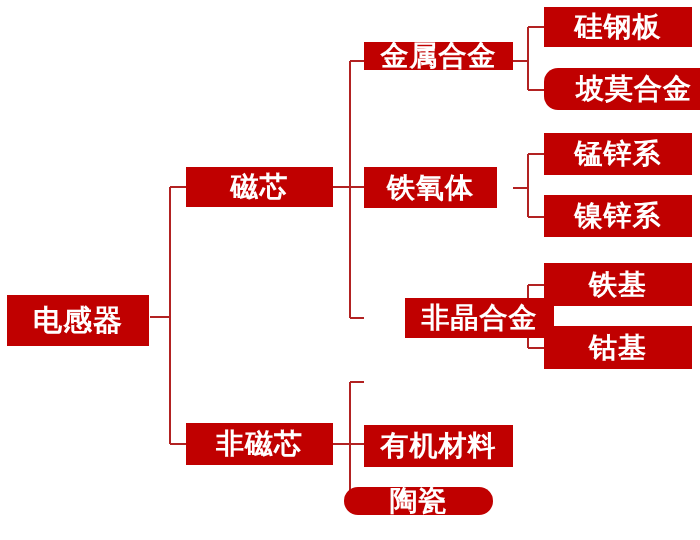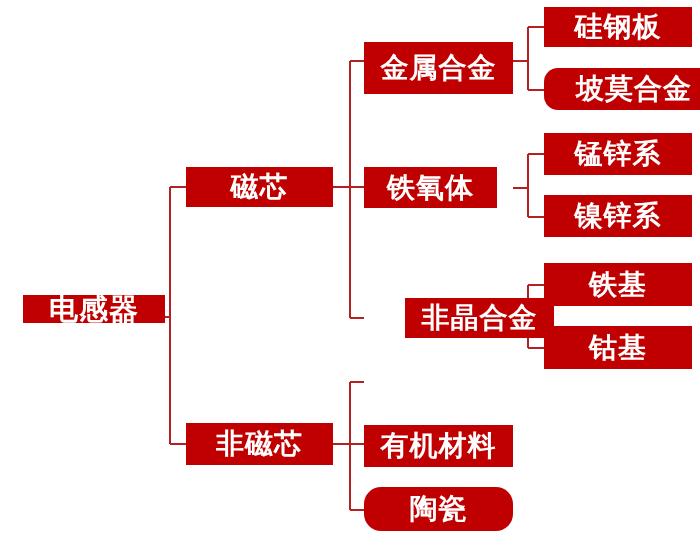--- a/index.html
+++ b/index.html
@@ -20,31 +20,31 @@
     color:var(--node-text,#ffffff);
     display:flex;align-items:center;justify-content:center;
     font-weight:bold;
     font-size:28px;
     line-height:1;
     letter-spacing:1px;
     box-sizing:border-box;
     z-index:2;
   }
   
-  #n-root{left:23px;top:295px;width:142px;height:28px;font-size:29px;}
+  #n-root{left:7px;top:295px;width:142px;height:51px;font-size:29px;}
   
   #n-magnetic-core{left:186px;top:167px;width:147px;height:40px;}
   #n-non-magnetic-core{left:186px;top:423px;width:147px;height:42px;}
   
-  #n-metal-alloy{left:364px;top:42px;width:149px;height:52px;}
+  #n-metal-alloy{left:364px;top:42px;width:149px;height:28px;}
   #n-ferrite{left:364px;top:167px;width:133px;height:41px;}
   #n-amorphous-alloy{left:364px;top:298px;width:149px;height:40px;margin-left:41px;}
   #n-air-core{left:364px;top:361px;width:149px;height:41px;}
   #n-organic-material{left:364px;top:425px;width:149px;height:42px;}
-  #n-ceramic{left:364px;top:487px;width:149px;height:44px;border-radius:17px;}
+  #n-ceramic{left:344px;top:487px;width:149px;height:28px;border-radius:17px;}
   
   #n-silicon-steel-sheet{left:544px;top:7px;width:148px;height:40px;}
   #n-permalloy{left:544px;top:68px;width:180px;height:42px;border-radius:14px;}
   #n-mn-zn-series{left:544px;top:133px;width:148px;height:42px;}
   #n-ni-zn-series{left:544px;top:195px;width:148px;height:42px;}
   #n-iron-based{left:544px;top:263px;width:148px;height:43px;}
   #n-cobalt-based{left:544px;top:326px;width:148px;height:43px;}
 </style>
 </head>
 <body>

